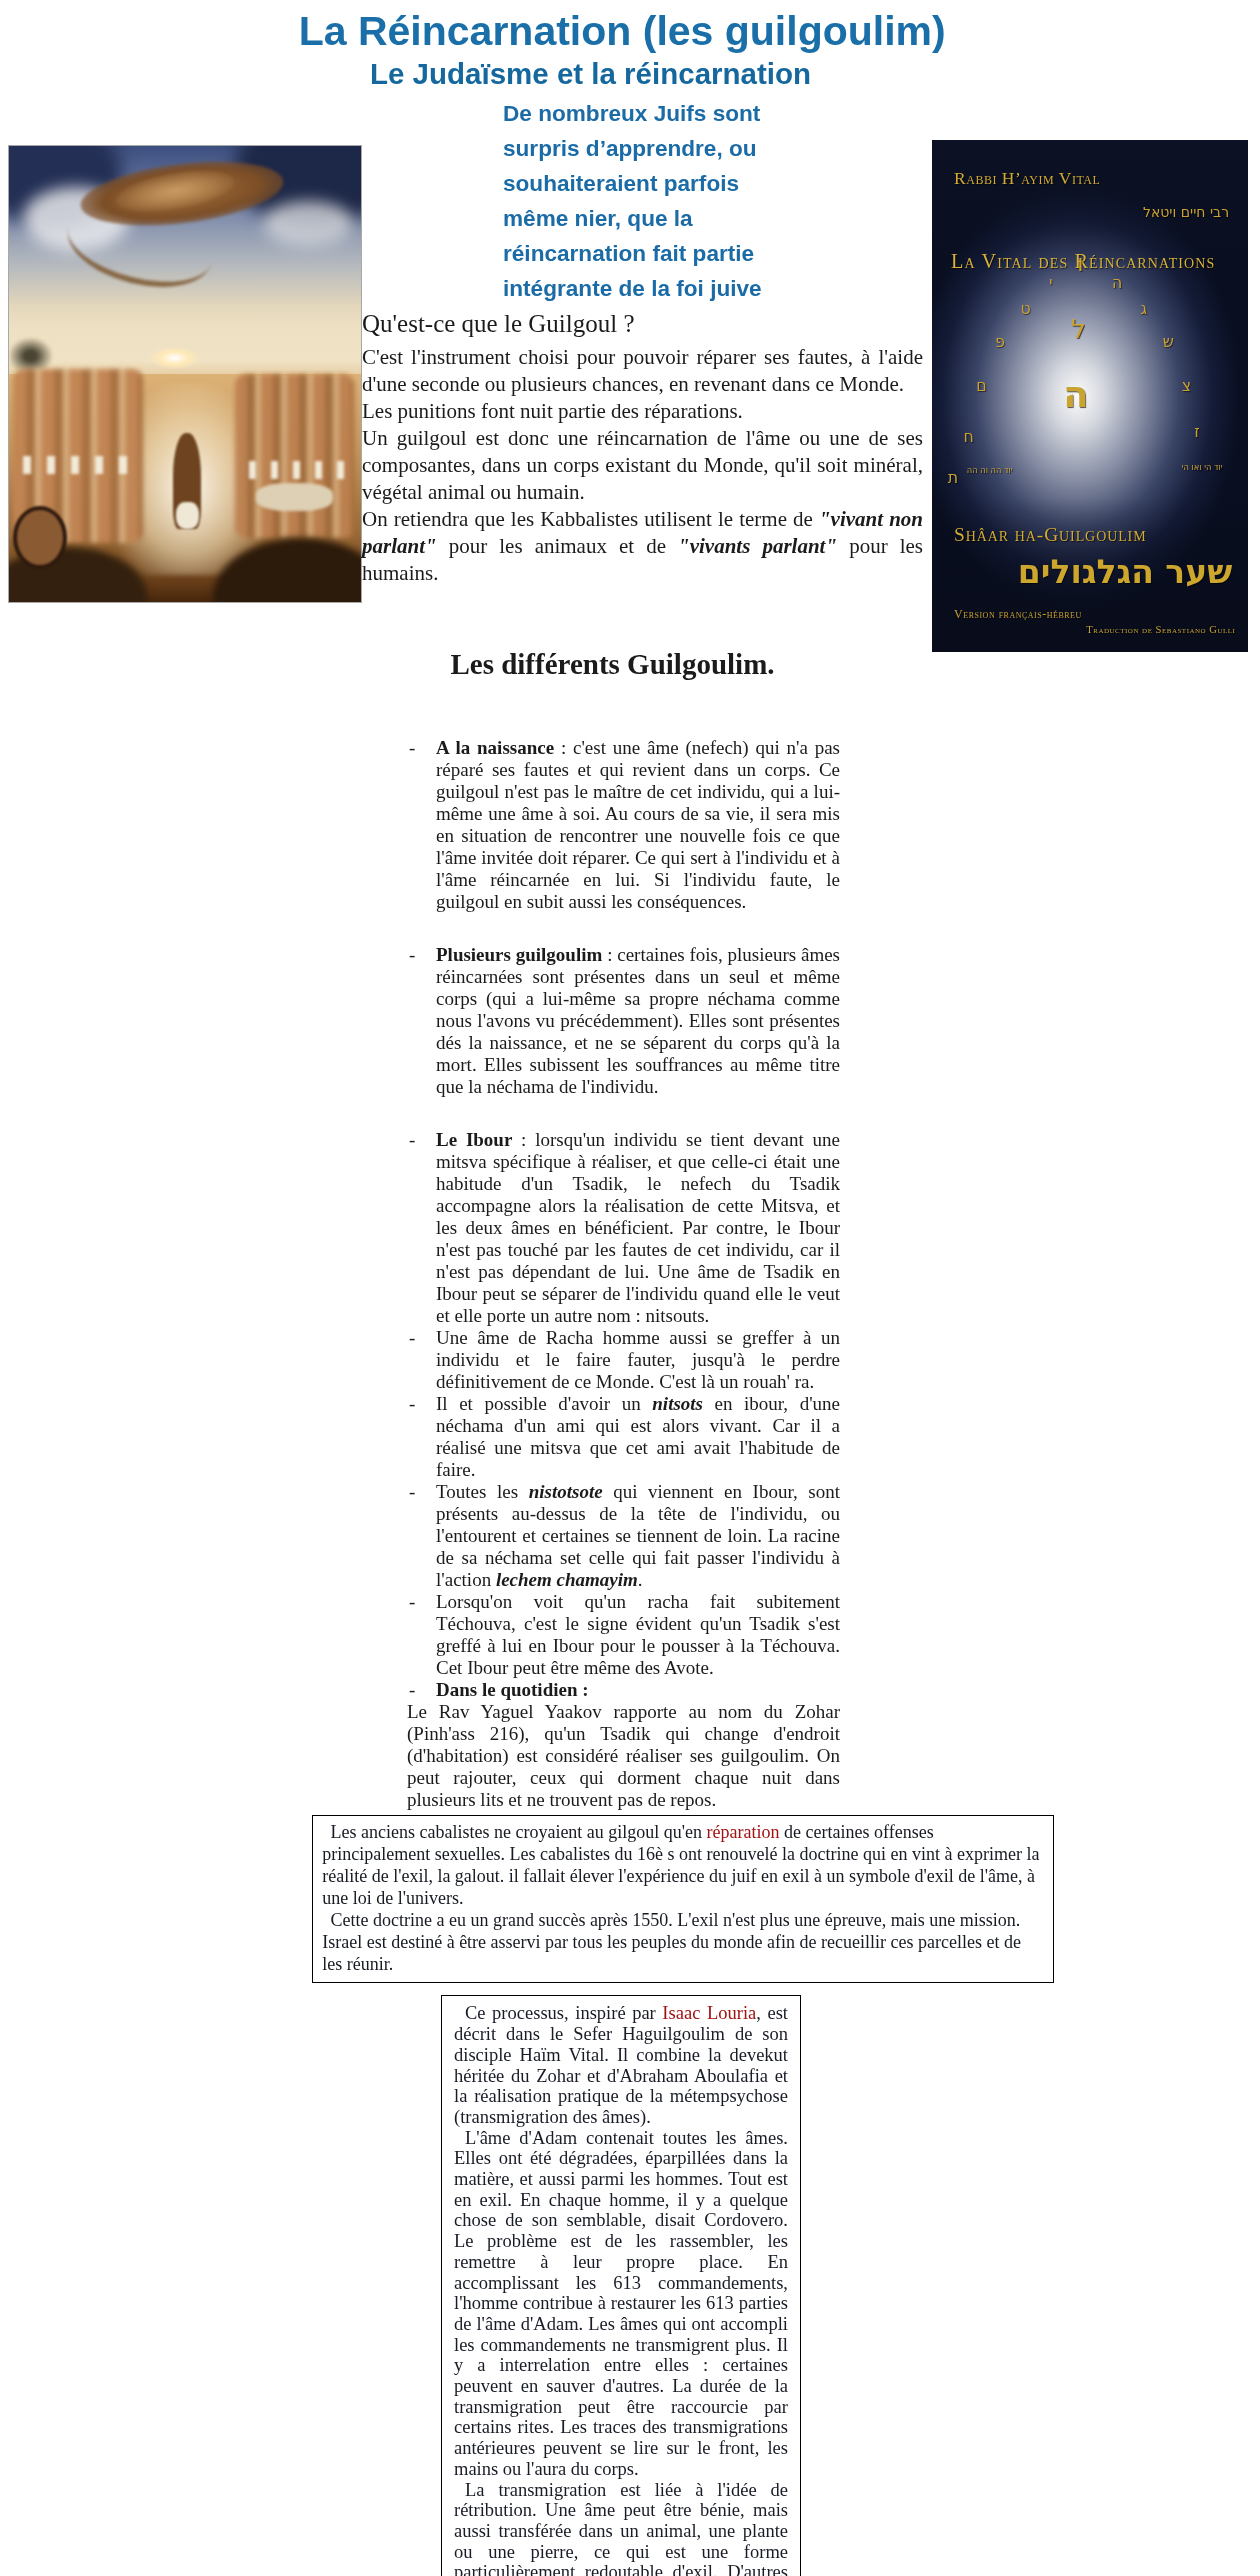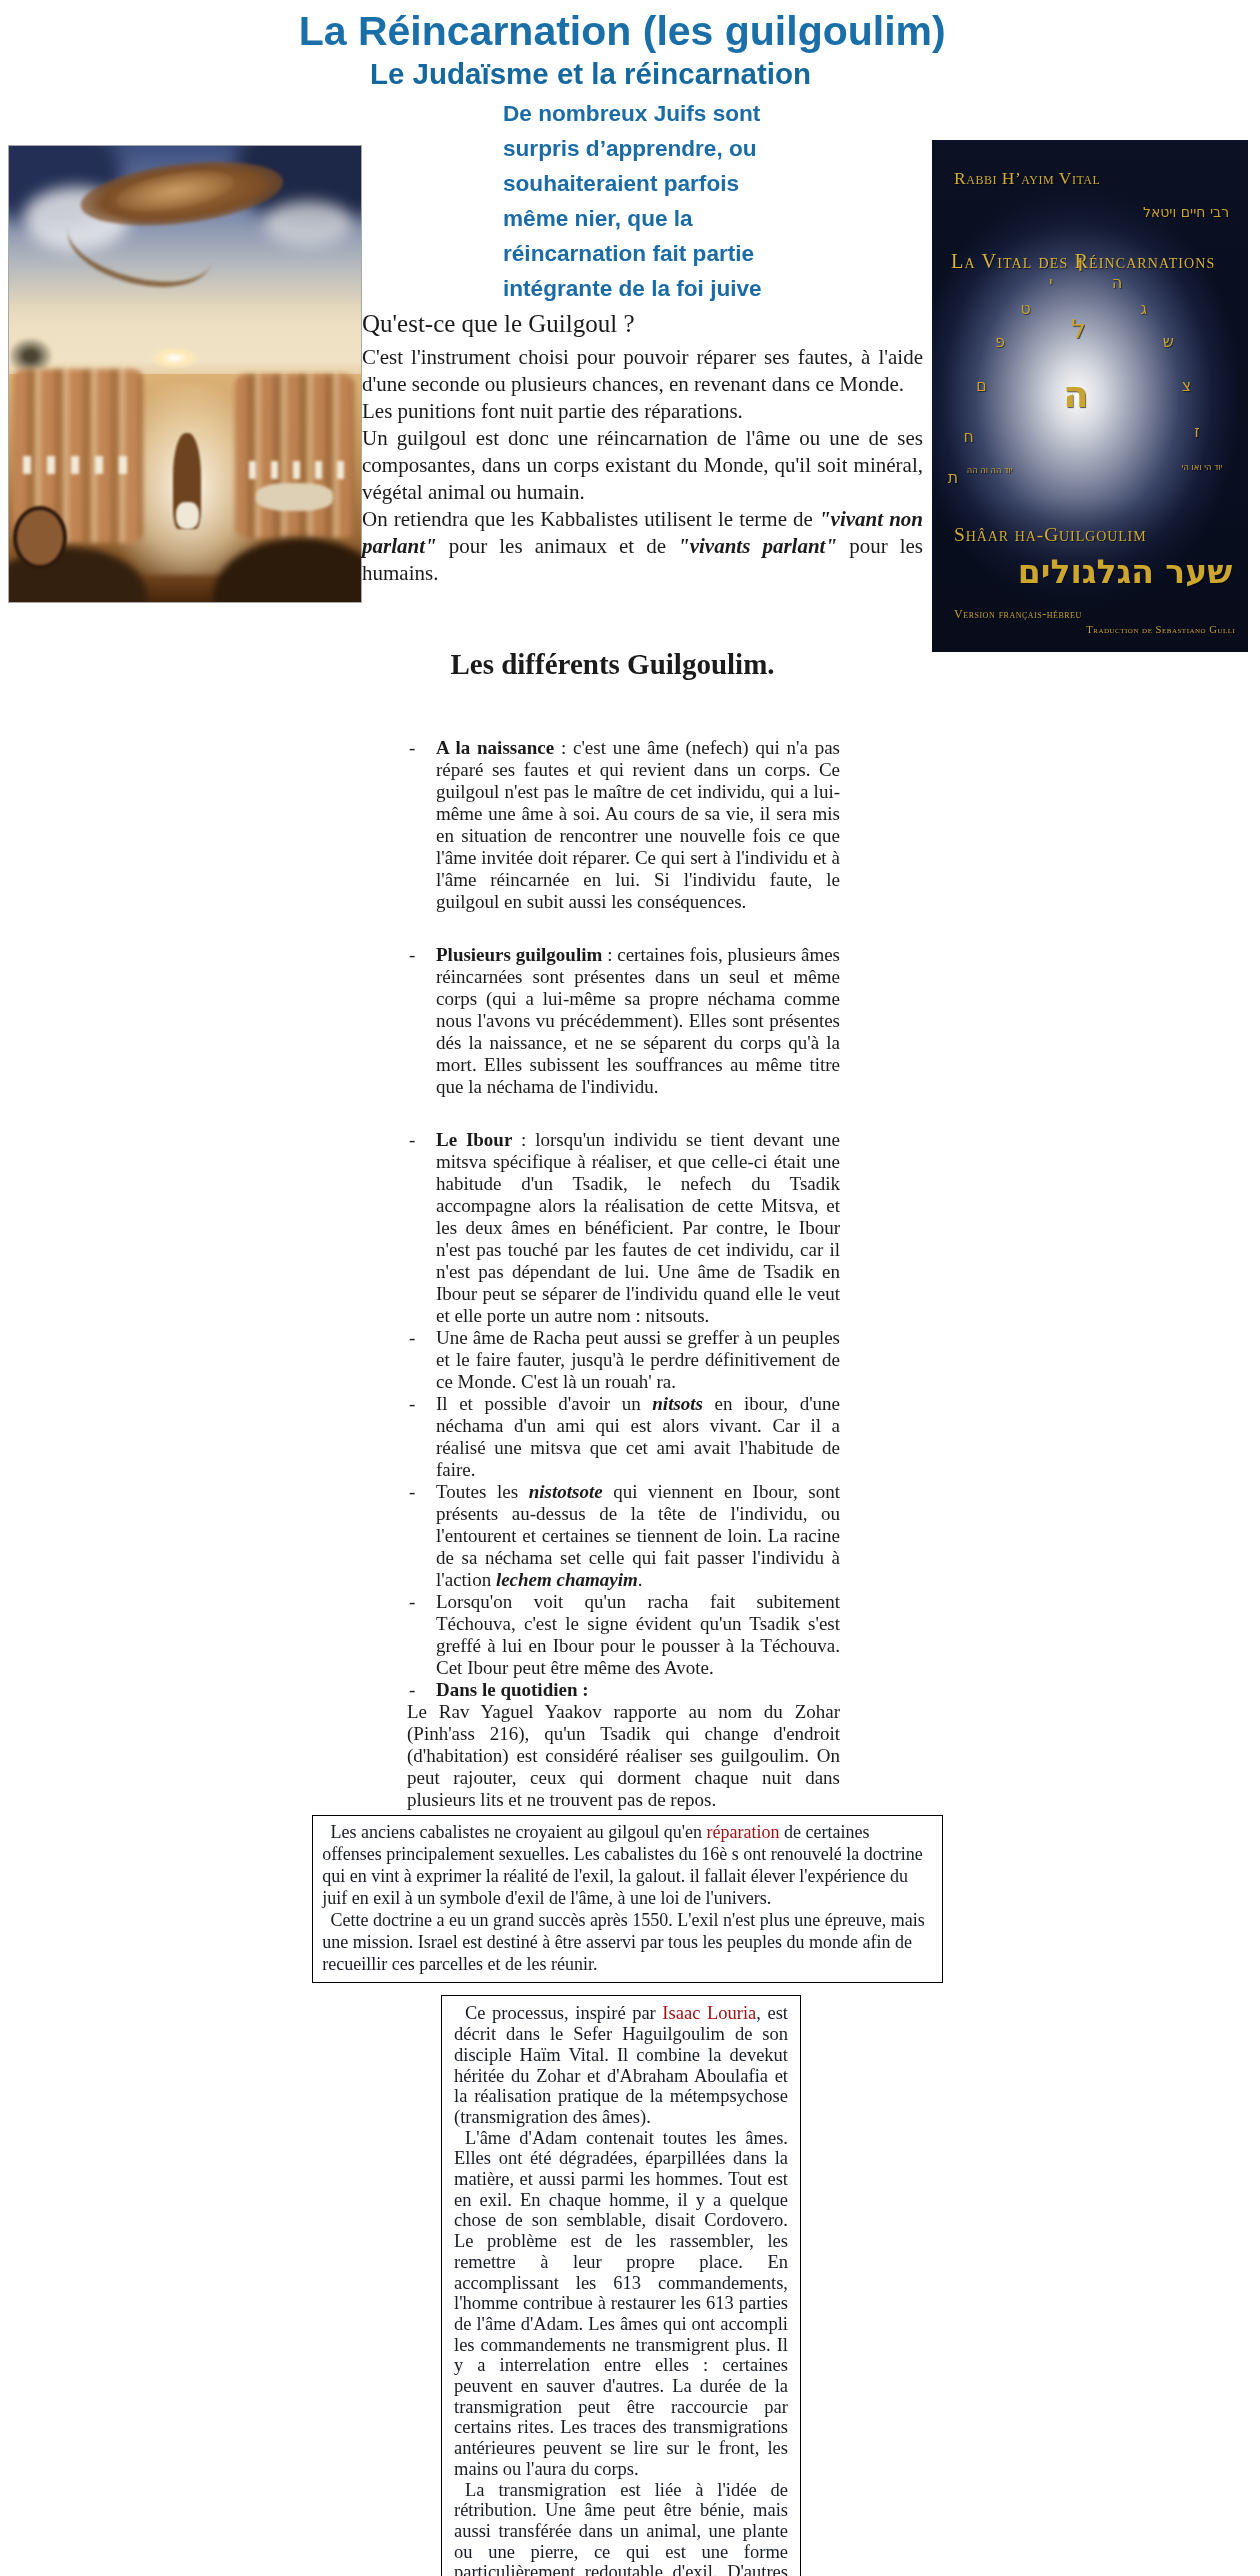--- a/index.html
+++ b/index.html
@@ -99,21 +99,21 @@
 
   .list{left:395px;top:737px;width:445px;font-size:19px;line-height:22px;}
   .li{display:flex;}
   .li .dash{width:41px;flex:none;padding-left:14px;box-sizing:border-box;}
   .li .tx{width:404px;text-align:justify;}
   .mb{margin-bottom:31px;}
   .closing{margin-left:12px;width:433px;text-align:justify;}
   i,b i,.bi{font-style:italic;}
 
   
-  .box1{left:312px;top:1815px;width:631px;box-sizing:border-box;border:1.8px solid #000;
+  .box1{left:312px;top:1815px;width:742px;box-sizing:border-box;border:1.8px solid #000;
         padding:4.6px 9.2px 7.4px 9.2px;font-size:18px;line-height:22px;color:#161a22;}
   .box1 p{margin:0;text-indent:8.3px;}
   .box2{left:441px;top:1995px;width:360px;box-sizing:border-box;border:1.8px solid #000;
         padding:7.4px 12px;font-size:18.5px;line-height:20.7px;text-align:justify;color:#181c26;}
   .box2 p{margin:0;text-indent:11px;}
   .red{color:#a11212;}
 </style>
 </head>
 <body>
 
@@ -202,21 +202,21 @@
     <div class="li mb">
       <span class="dash">-</span>
       <div class="tx"><b>Plusieurs guilgoulim</b> : certaines fois, plusieurs âmes réincarnées sont présentes dans un seul et même corps (qui a lui-même sa propre néchama comme nous l'avons vu précédemment). Elles sont présentes dés la naissance, et ne se séparent du corps qu'à la mort. Elles subissent les souffrances au même titre que la néchama de l'individu.</div>
     </div>
     <div class="li">
       <span class="dash">-</span>
       <div class="tx"><b>Le Ibour</b> : lorsqu'un individu se tient devant une mitsva spécifique à réaliser, et que celle-ci était une habitude d'un Tsadik, le nefech du Tsadik accompagne alors la réalisation de cette Mitsva, et les deux âmes en bénéficient. Par contre, le Ibour n'est pas touché par les fautes de cet individu, car il n'est pas dépendant de lui. Une âme de Tsadik en Ibour peut se séparer de l'individu quand elle le veut et elle porte un autre nom : nitsouts.</div>
     </div>
     <div class="li">
       <span class="dash">-</span>
-      <div class="tx">Une âme de Racha peut aussi se greffer à un peuples et le faire fauter, jusqu'à le perdre définitivement de ce Monde. C'est là un rouah' ra.</div>
+      <div class="tx">Une âme de Racha homme aussi se greffer à un individu et le faire fauter, jusqu'à le perdre définitivement de ce Monde. C'est là un rouah' ra.</div>
     </div>
     <div class="li">
       <span class="dash">-</span>
       <div class="tx">Il et possible d'avoir un <b><i>nitsots</i></b> en ibour, d'une néchama d'un ami qui est alors vivant. Car il a réalisé une mitsva que cet ami avait l'habitude de faire.</div>
     </div>
     <div class="li">
       <span class="dash">-</span>
       <div class="tx">Toutes les <b><i>nistotsote</i></b> qui viennent en Ibour, sont présents au-dessus de la tête de l'individu, ou l'entourent et certaines se tiennent de loin. La racine de sa néchama set celle qui fait passer l'individu à l'action <b><i>lechem chamayim</i></b>.</div>
     </div>
     <div class="li">

